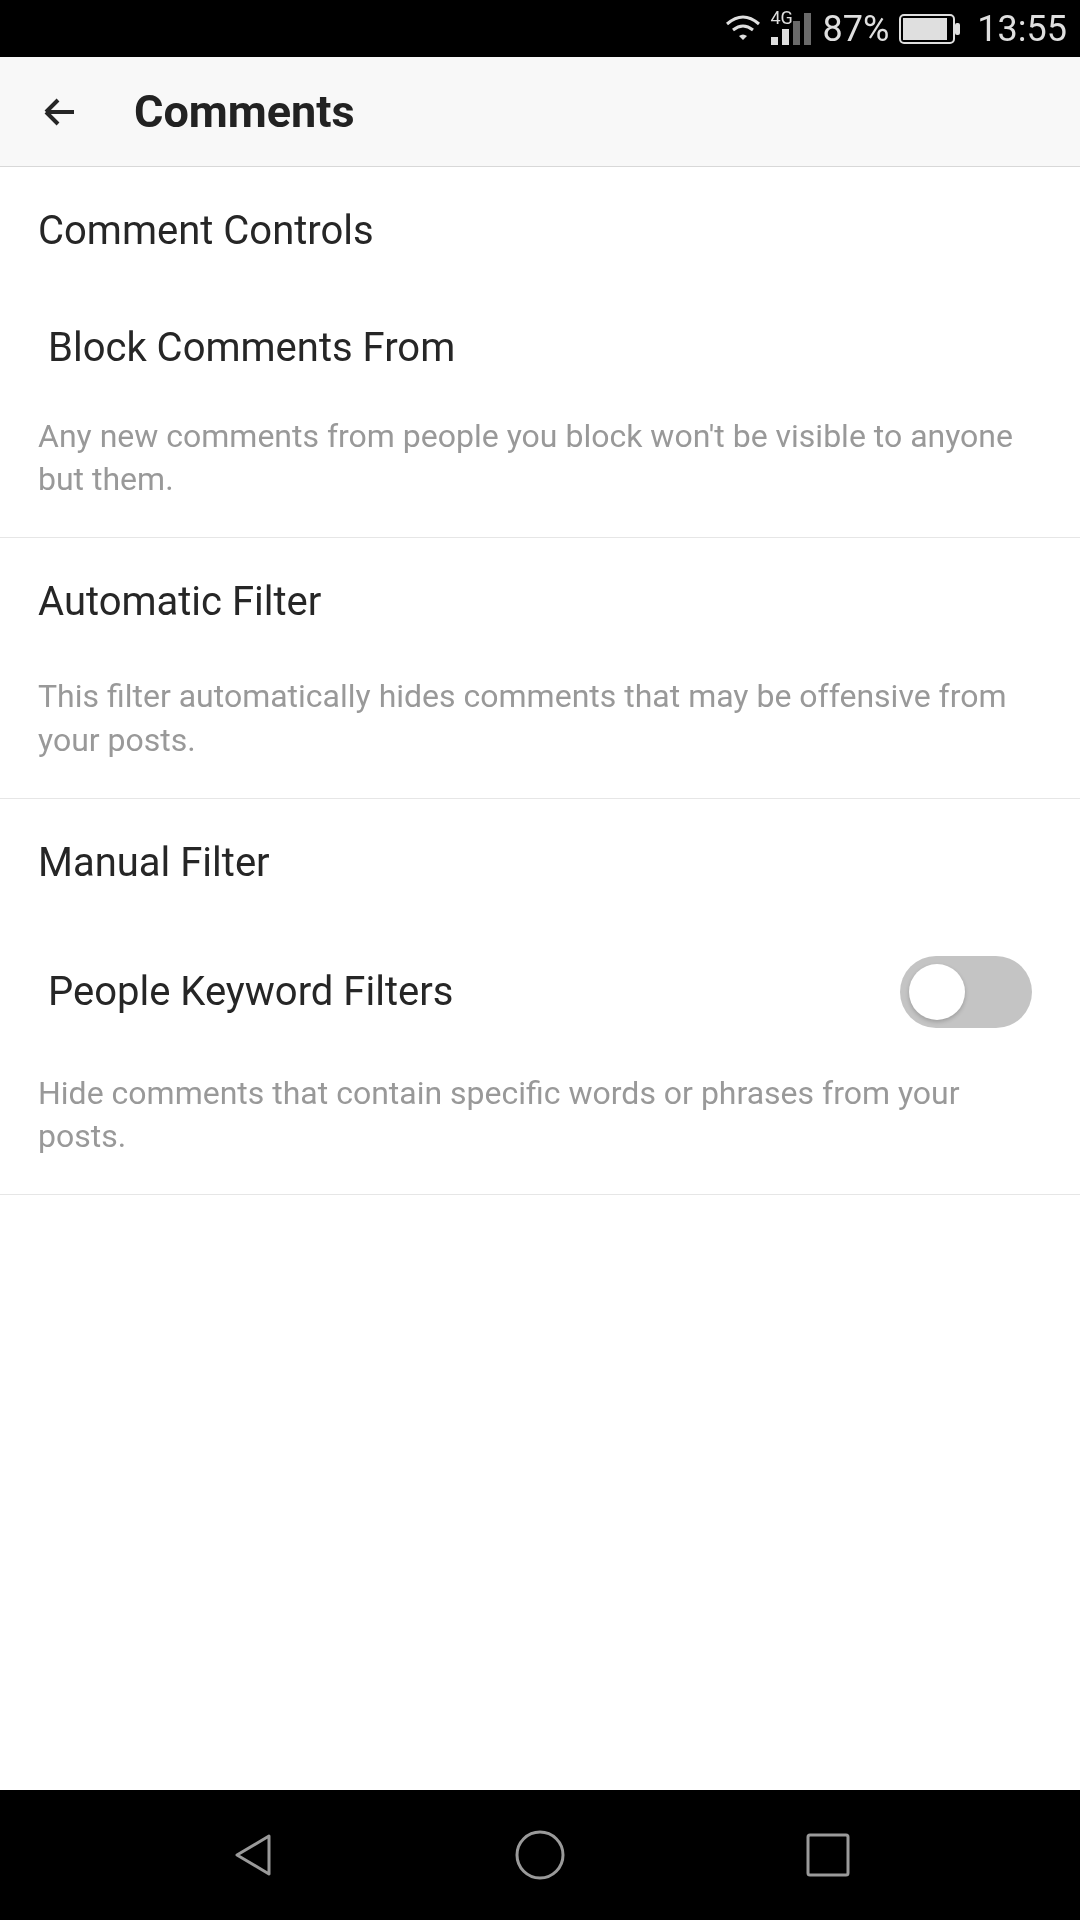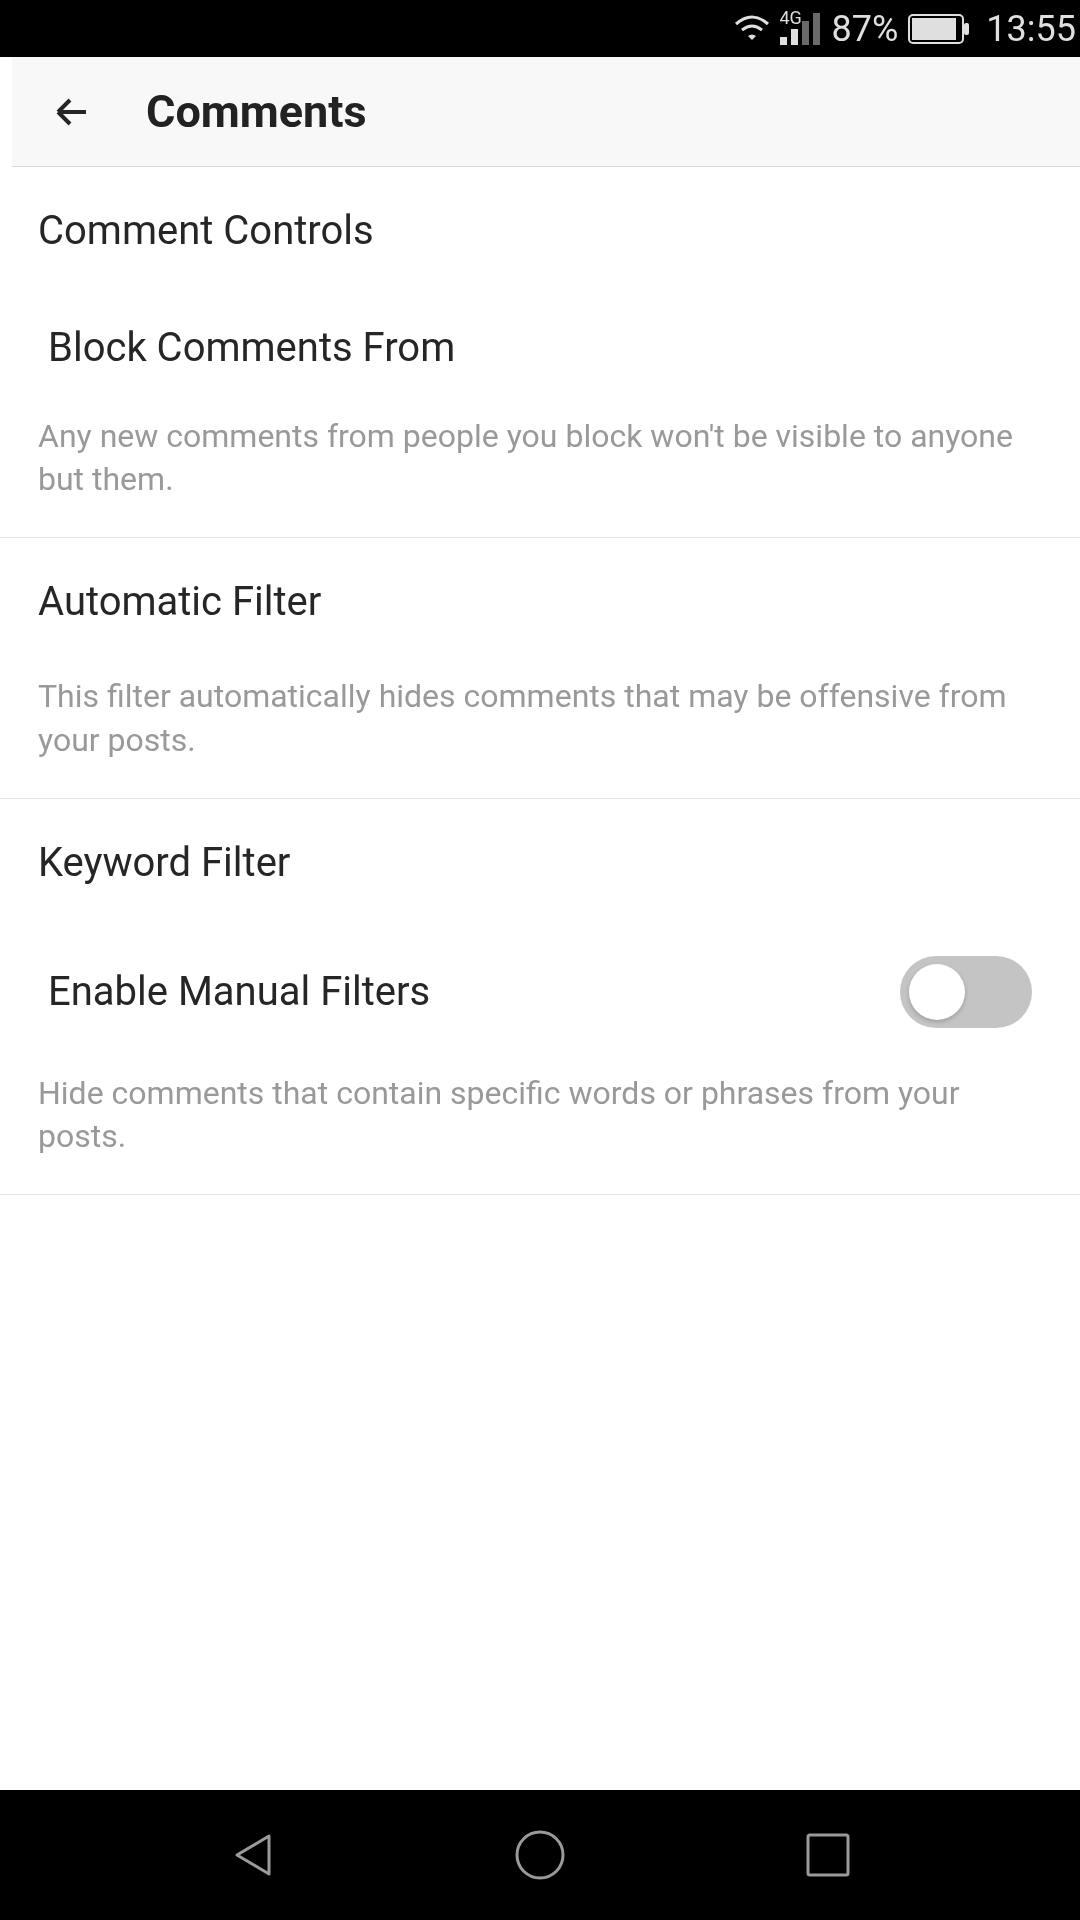--- a/index.html
+++ b/index.html
@@ -17,21 +17,21 @@
       flex-direction: column;
     }
     
     
     .status-bar {
       height: 57px;
       background: #000000;
       display: flex;
       align-items: center;
       justify-content: flex-end;
-      padding: 0 4px;
+      padding: 0 13px;
       gap: 10px;
       color: #dfdfdf;
     }
     
     .redacted-box {
       position: absolute;
       left: 0;
       top: 0;
       width: 263px;
       height: 57px;
@@ -80,21 +80,20 @@
     }
     
     
     .header {
       height: 110px;
       background: #f8f8f8;
       border-bottom: 1px solid #d8d8d8;
       display: flex;
       align-items: center;
       padding: 0 32px;
-      margin-left: 12px;
     }
     
     .back-arrow {
       width: 56px;
       height: 56px;
       display: flex;
       align-items: center;
       justify-content: center;
       cursor: pointer;
     }
@@ -278,24 +277,24 @@
   </div>
 
   <div class="section">
     <div class="section-title">Automatic Filter</div>
 
 
     <div class="description">This filter automatically hides comments that may be offensive from your posts.</div>
   </div>
 
   <div class="section">
-    <div class="section-title">Keyword Filter</div>
+    <div class="section-title">Manual Filter</div>
 
     <div class="settings-row">
-      <div class="row-label">Enable Manual Filters</div>
+      <div class="row-label">People Keyword Filters</div>
       <div class="toggle off">
         <div class="toggle-knob"></div>
       </div>
     </div>
 
     <div class="description">Hide comments that contain specific words or phrases from your posts.</div>
   </div>
 
 </div>
 

